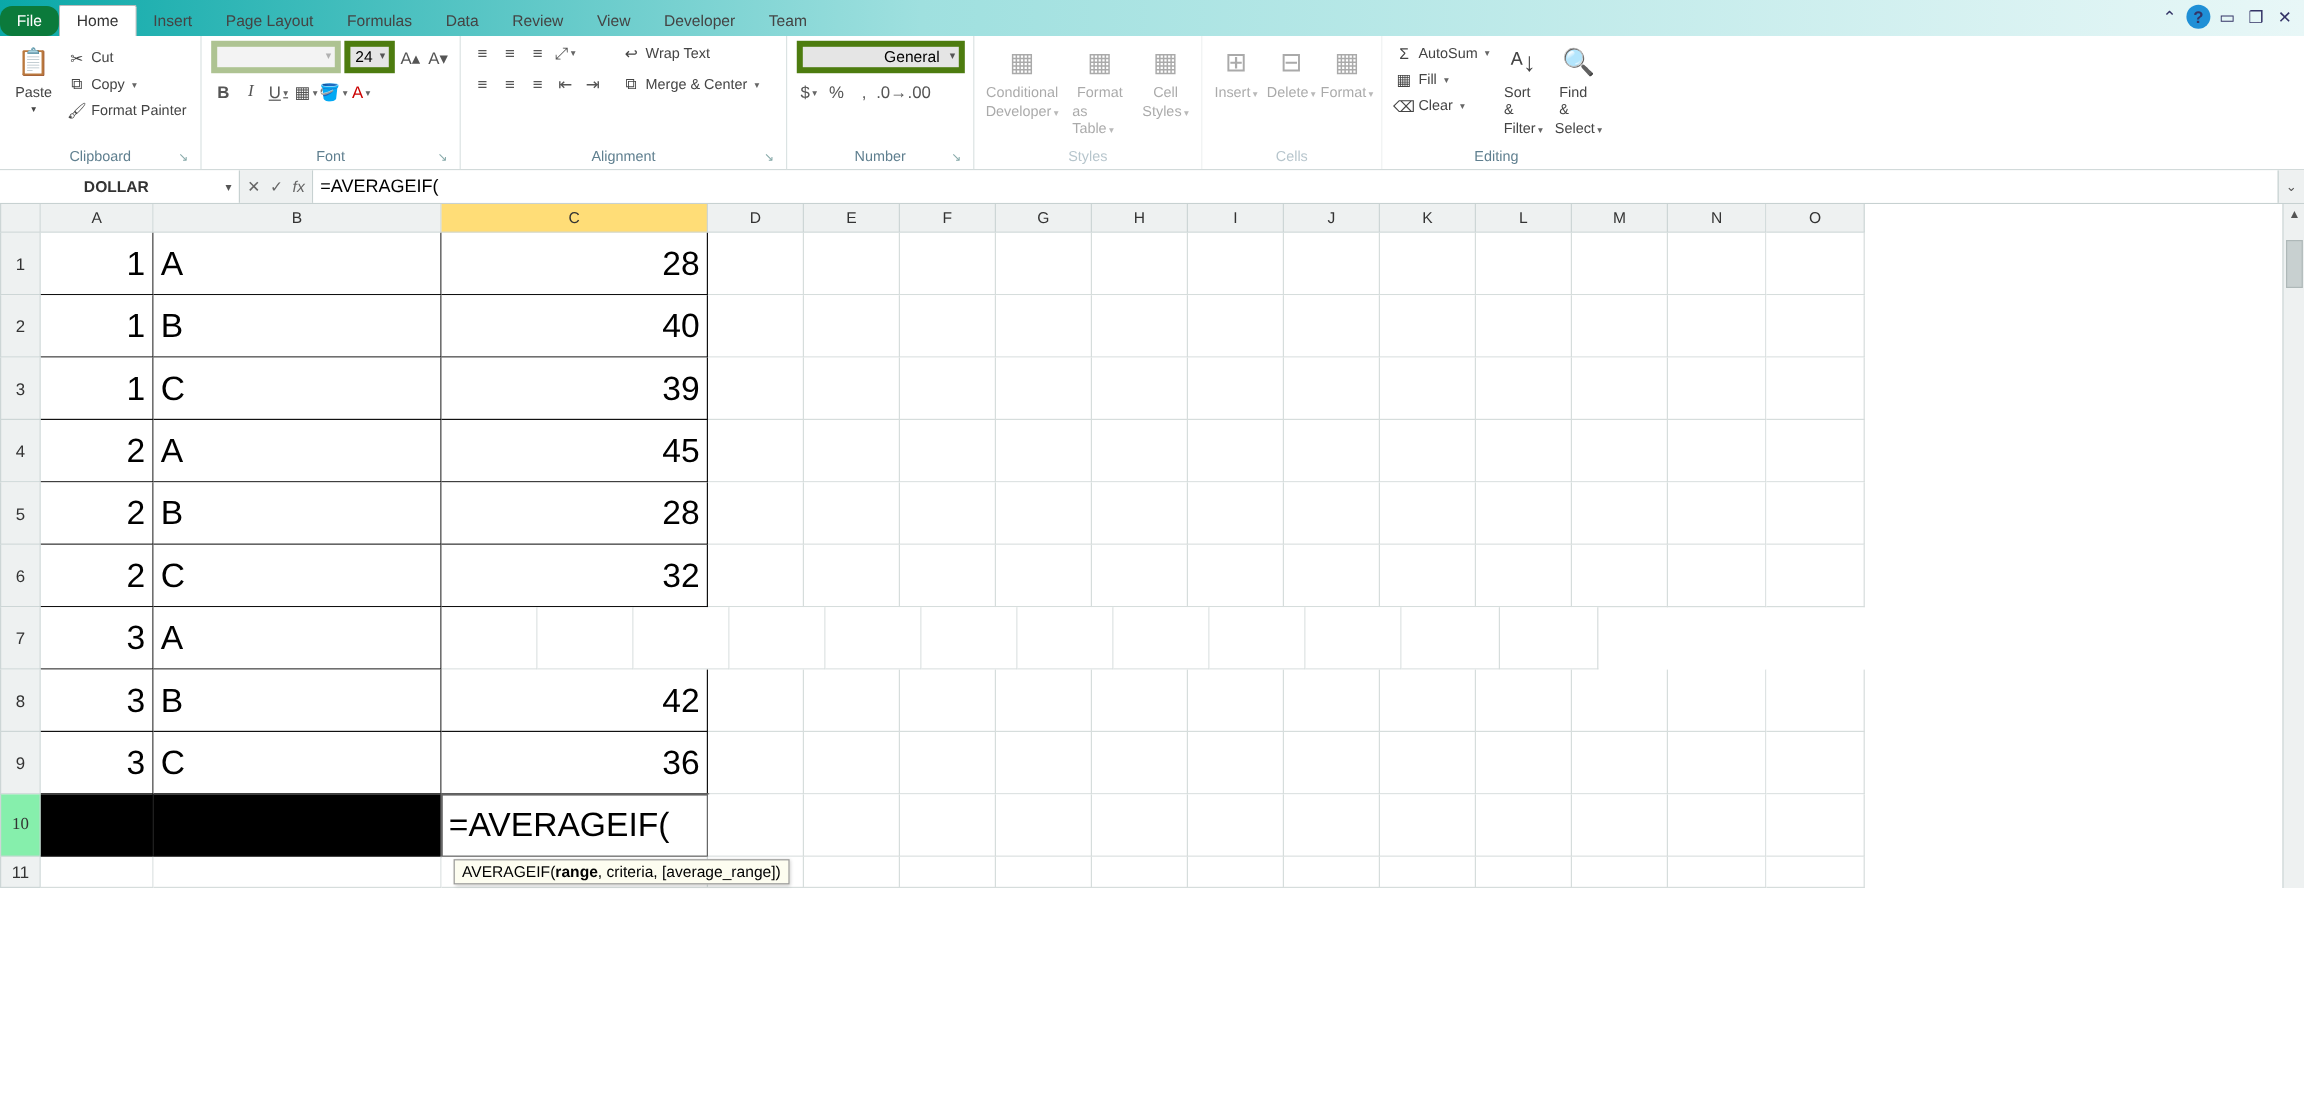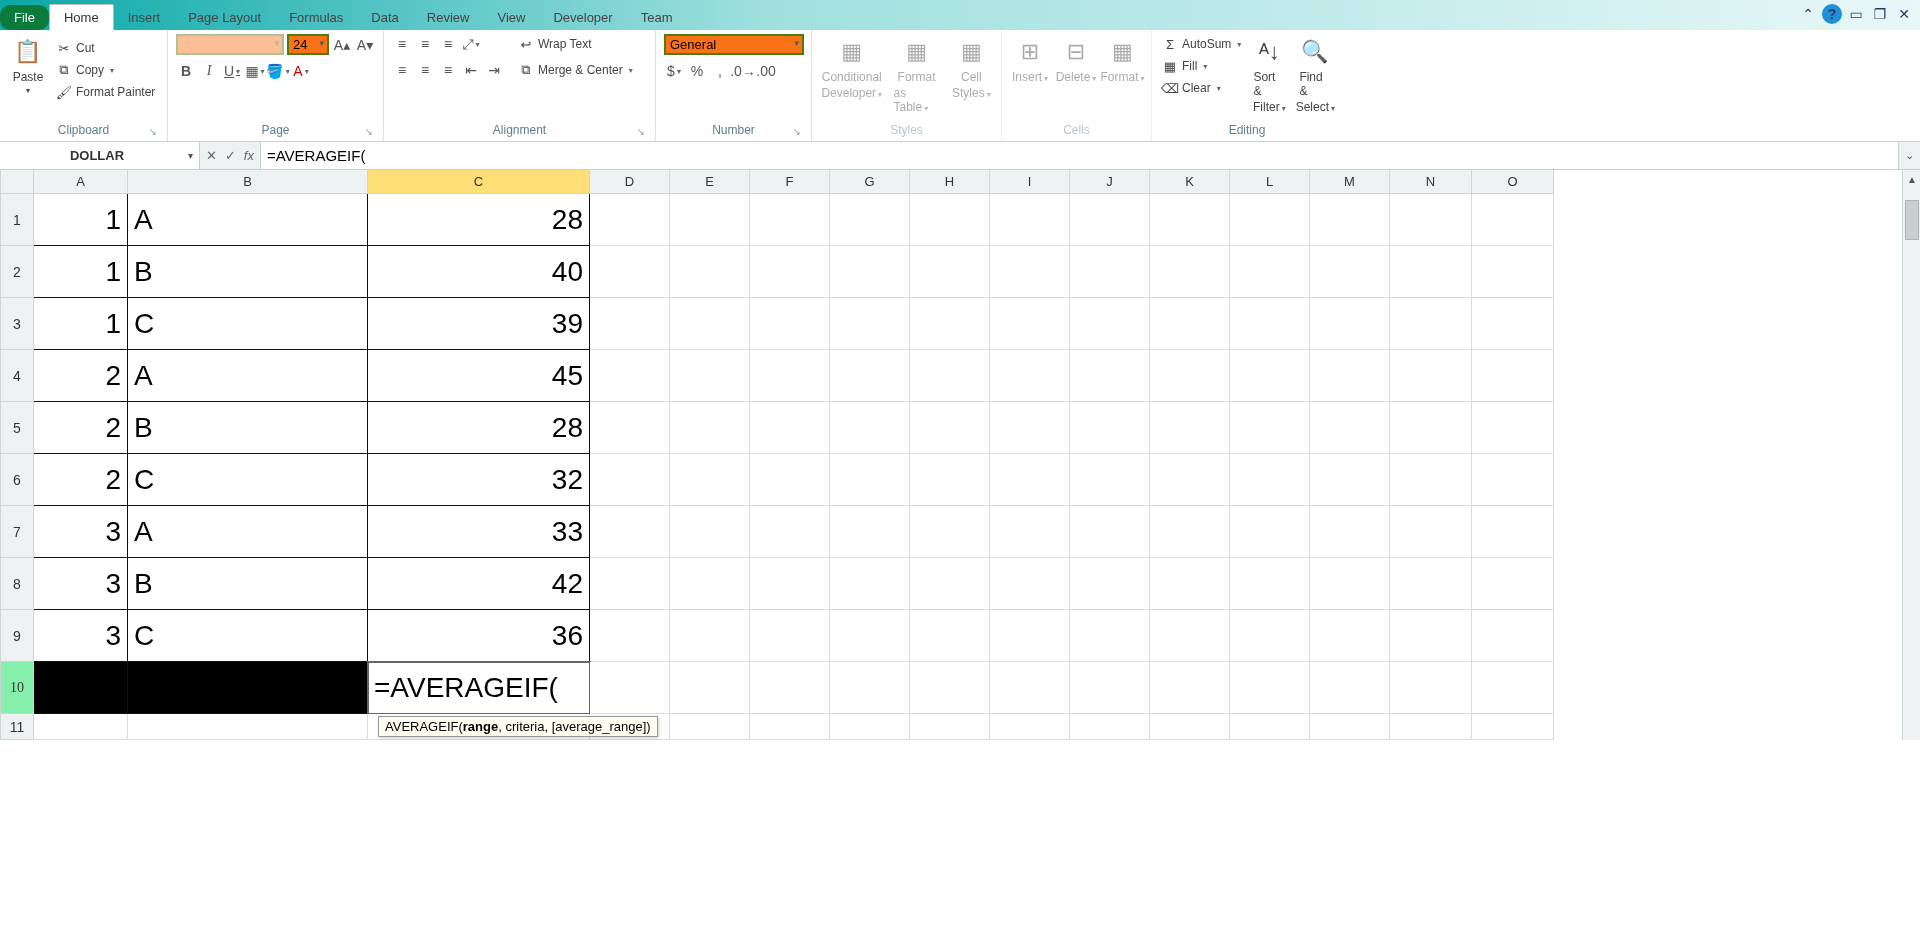--- a/index.html
+++ b/index.html
@@ -21,21 +21,21 @@
 .group-label { text-align:center; font-size:12px; color:#4a6; color:#5f7f8f; padding:2px 0 2px 0; position:relative; }
 .group-label .launcher { position:absolute; right:2px; bottom:2px; font-size:10px; color:#8aa; }
 .btn-lg { display:flex; flex-direction:column; align-items:center; justify-content:center; font-size:12px; color:#444; padding:2px 4px; gap:2px; min-width:40px; }
 .btn-lg .ico { width:32px; height:32px; display:flex; align-items:center; justify-content:center; font-size:22px; }
 .btn-sm { display:flex; align-items:center; gap:4px; font-size:12px; color:#444; padding:2px 2px; }
 .btn-sm .ico { width:16px; height:16px; display:inline-flex; align-items:center; justify-content:center; font-size:13px; }
 .stack { display:flex; flex-direction:column; gap:2px; }
 .row { display:flex; gap:3px; align-items:center; }
 .icon-box { width:20px; height:20px; display:inline-flex; align-items:center; justify-content:center; border:1px solid transparent; font-size:14px; color:#555; }
 .dd::after { content:"▾"; font-size:8px; color:#666; margin-left:2px; }
-.combo { border:2px solid #4d7c0f; background:#f97316; font-size:13px; padding:1px 16px 1px 4px; position:relative; }
+.combo { border:5px solid #4d7c0f; background:#e5e5e5; font-size:13px; padding:1px 16px 1px 4px; position:relative;text-align:right; }
 .combo::after { content:"▾"; position:absolute; right:3px; top:2px; font-size:9px; color:#555; }
 .faded { opacity:.45; }
 
 
 .fbar { height:28px; border-bottom:1px solid #c7d1d1; display:flex; align-items:stretch; background:#f4f6f6; }
 .namebox { width:200px; border-right:1px solid #c7d1d1; display:flex; align-items:center; padding:0 6px; background:#fff; position:relative; }
 .namebox span.val { flex:1; font-size:13px; font-weight:bold; color:#333; text-align:center; }
 .namebox .dd-arrow { font-size:10px; color:#555; }
 .fx-ctrls { display:flex; align-items:center; padding:0 6px; gap:8px; background:#eef1f1; border-right:1px solid #c7d1d1; }
 .fx-ctrls span { font-size:13px; color:#666; }
@@ -128,21 +128,21 @@
       </div>
       <div class="row">
         <span class="icon-box" style="font-weight:bold">B</span>
         <span class="icon-box" style="font-style:italic;font-family:serif">I</span>
         <span class="icon-box dd" style="text-decoration:underline">U</span>
         <span class="icon-box dd">▦</span>
         <span class="icon-box dd">🪣</span>
         <span class="icon-box dd" style="color:#c00">A</span>
       </div>
     </div>
-    <div class="group-label"><span>Page</span><span class="launcher">↘</span></div>
+    <div class="group-label"><span>Font</span><span class="launcher">↘</span></div>
   </div>
 
   <div class="group" style="width:272px">
     <div class="group-body">
       <div class="stack" style="gap:6px">
         <div class="row">
           <span class="icon-box">≡</span>
           <span class="icon-box">≡</span>
           <span class="icon-box">≡</span>
           <span class="icon-box dd">⤢</span>
@@ -392,21 +392,20 @@
         <div class="cell " style="width: 80px;"></div>
         <div class="cell " style="width: 80px;"></div>
         <div class="cell " style="width: 80px;"></div>
         <div class="cell " style="width: 82px;"></div>
         <div class="cell " style="width: 82px;"></div>
       </div>
       <div class="gridrow">
         <div class="rowhdr">7</div>
         <div class="cell rt databorder" style="width: 94px;">3</div>
         <div class="cell lt databorder" style="width: 240px;">A</div>
-        <div class="cell rt databorder" style="width: 222px;">33</div>
         <div class="cell " style="width: 80px;"></div>
         <div class="cell " style="width: 80px;"></div>
         <div class="cell " style="width: 80px;"></div>
         <div class="cell " style="width: 80px;"></div>
         <div class="cell " style="width: 80px;"></div>
         <div class="cell " style="width: 80px;"></div>
         <div class="cell " style="width: 80px;"></div>
         <div class="cell " style="width: 80px;"></div>
         <div class="cell " style="width: 80px;"></div>
         <div class="cell " style="width: 80px;"></div>

